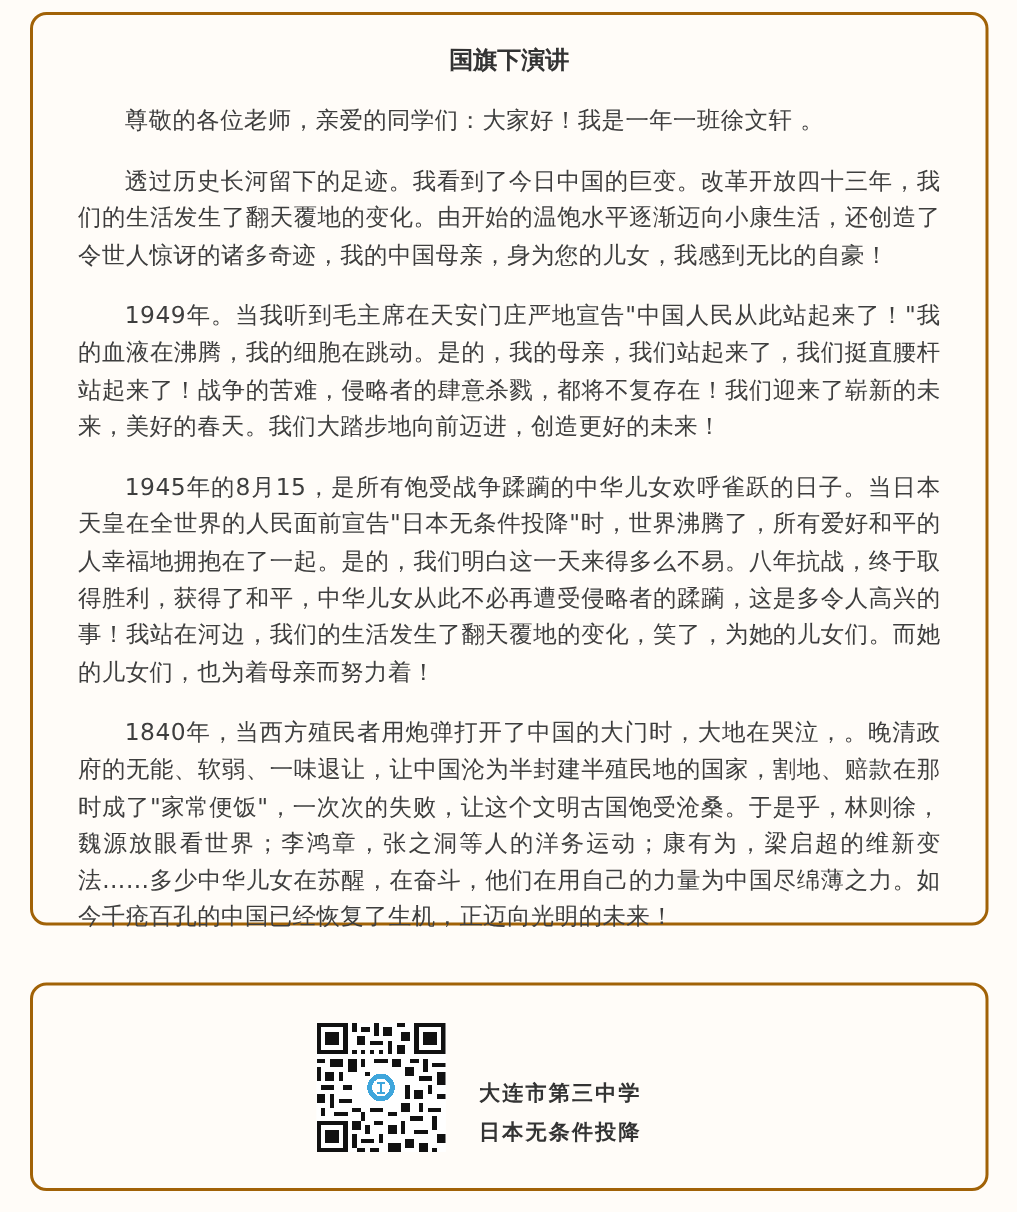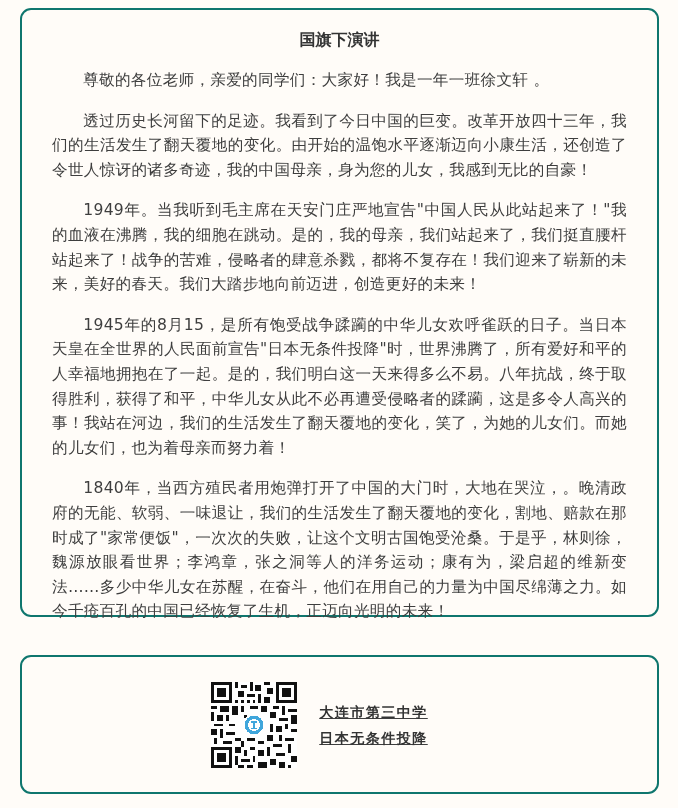--- a/index.html
+++ b/index.html
@@ -12,21 +12,21 @@
       height: 808px;
       position: relative;
       overflow: hidden;
       font-family: "DejaVu Sans", "Liberation Sans", sans-serif;
       color: #3e3e3e;
     }
     .card {
       position: absolute;
       left: 20px;
       width: 639px;
-      border: 2px solid #0f766e;
+      border: 2px solid #a16207;
       border-radius: 11px;
       background: #fffcf8;
       box-sizing: border-box;
     }
     .speech-card {
       top: 8px;
       height: 609px;
       padding: 18px 14px 0 14px;
     }
     .speech-title {
@@ -47,23 +47,22 @@
     }
     .footer-card {
       top: 655px;
       height: 139px;
       display: flex;
       align-items: center;
       justify-content: center;
     }
     .footer-inner {
       display: flex;
-      align-items: center;
+      align-items: flex-end;
       margin-left: -40px;
-      text-decoration: underline;
     }
     .qr-code {
       width: 86px;
       height: 86px;
       position: relative;
       background: #ffffff;
     }
     .qr-code svg { display: block; }
     .footer-text {
       margin-left: 22px;
@@ -79,21 +78,21 @@
   </style>
 </head>
 <body>
 
 <div class="card speech-card">
   <h1 class="speech-title">国旗下演讲</h1>
   <p class="paragraph">尊敬的各位老师，亲爱的同学们：大家好！我是一年一班徐文轩 。</p>
   <p class="paragraph">透过历史长河留下的足迹。我看到了今日中国的巨变。改革开放四十三年，我们的生活发生了翻天覆地的变化。由开始的温饱水平逐渐迈向小康生活，还创造了令世人惊讶的诸多奇迹，我的中国母亲，身为您的儿女，我感到无比的自豪！</p>
   <p class="paragraph"> 1949年。当我听到毛主席在天安门庄严地宣告"中国人民从此站起来了！"我的血液在沸腾，我的细胞在跳动。是的，我的母亲，我们站起来了，我们挺直腰杆站起来了！战争的苦难，侵略者的肆意杀戮，都将不复存在！我们迎来了崭新的未来，美好的春天。我们大踏步地向前迈进，创造更好的未来！</p>
   <p class="paragraph">1945年的8月15，是所有饱受战争蹂躏的中华儿女欢呼雀跃的日子。当日本天皇在全世界的人民面前宣告"日本无条件投降"时，世界沸腾了，所有爱好和平的人幸福地拥抱在了一起。是的，我们明白这一天来得多么不易。八年抗战，终于取得胜利，获得了和平，中华儿女从此不必再遭受侵略者的蹂躏，这是多令人高兴的事！我站在河边，我们的生活发生了翻天覆地的变化，笑了，为她的儿女们。而她的儿女们，也为着母亲而努力着！</p>
-  <p class="paragraph">1840年，当西方殖民者用炮弹打开了中国的大门时，大地在哭泣，。晚清政府的无能、软弱、一味退让，我们的生活发生了翻天覆地的变化，割地、赔款在那时成了"家常便饭"，一次次的失败，让这个文明古国饱受沧桑。于是乎，林则徐，魏源放眼看世界；李鸿章，张之洞等人的洋务运动；康有为，梁启超的维新变法……多少中华儿女在苏醒，在奋斗，他们在用自己的力量为中国尽绵薄之力。如今千疮百孔的中国已经恢复了生机，正迈向光明的未来！</p>
+  <p class="paragraph">1840年，当西方殖民者用炮弹打开了中国的大门时，大地在哭泣，。晚清政府的无能、软弱、一味退让，让中国沦为半封建半殖民地的国家，割地、赔款在那时成了"家常便饭"，一次次的失败，让这个文明古国饱受沧桑。于是乎，林则徐，魏源放眼看世界；李鸿章，张之洞等人的洋务运动；康有为，梁启超的维新变法……多少中华儿女在苏醒，在奋斗，他们在用自己的力量为中国尽绵薄之力。如今千疮百孔的中国已经恢复了生机，正迈向光明的未来！</p>
 </div>
 
 <div class="card footer-card">
   <div class="footer-inner">
     <div class="qr-code">
       <svg width="86" height="86" viewBox="0 0 29 29" shape-rendering="crispEdges">
         <rect width="29" height="29" fill="#ffffff"></rect>
 
         <g fill="#111">
           <rect x="0" y="0" width="7" height="7"></rect>

